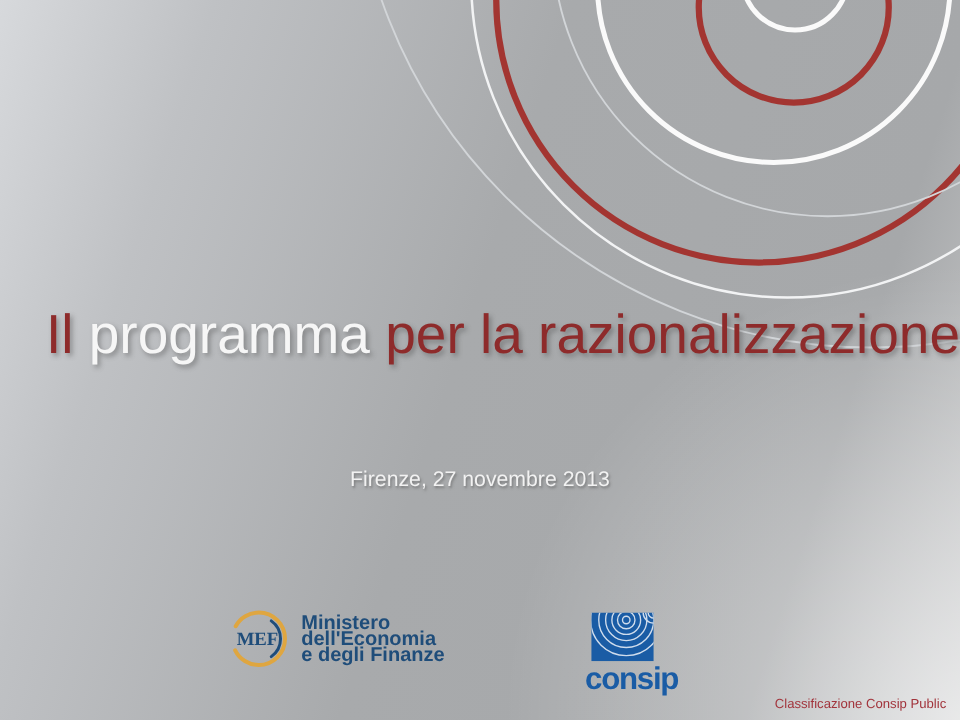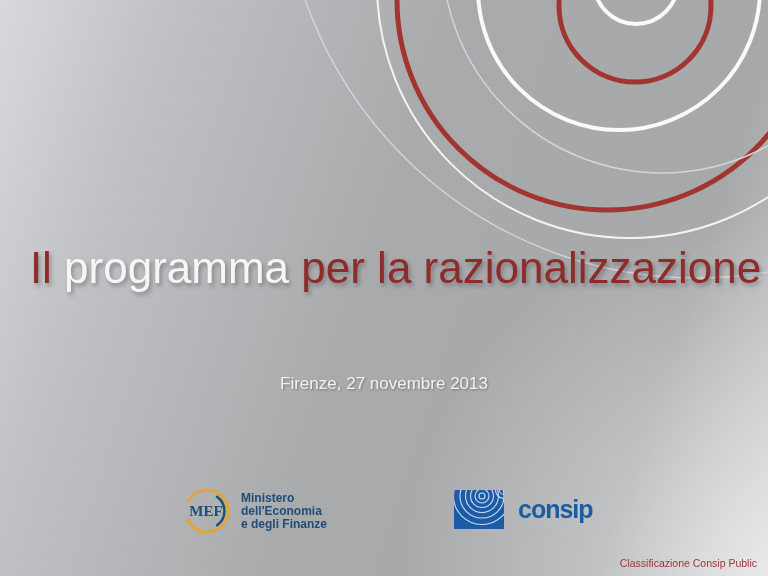--- a/index.html
+++ b/index.html
@@ -22,21 +22,21 @@
   }
   .circle-white-thick { fill: none; stroke: #fafafa; stroke-width: 4px; }
   .circle-red-thick   { fill: none; stroke: var(--circle-red, #a33531); stroke-width: 5px; }
   .circle-thin-light  { fill: none; stroke: #d2d5d8; stroke-width: 1.5px; }
   .circle-white-mid   { fill: none; stroke: #f2f3f4; stroke-width: 2px; }
 
   .title {
     position: absolute;
     top: 240px; left: 0; right: 0;
     margin: 0;
-    text-align: center;
+    text-align: right;
     font-size: 44px;
     font-weight: 400;
     line-height: 55px;
     letter-spacing: 0px;
     text-shadow: 2px 3px 4px rgba(70,70,70,0.45);
     padding-left: 23px;
   }
   .seg-red   { color: var(--title-red, #8e2b2b); }
   .seg-white { color: var(--title-white, #f6f6f6); }
 
@@ -55,28 +55,28 @@
     height: 54px;
   }
   .mef-logo {
     position: absolute;
     left: 182px; top: 0;
     display: flex; align-items: center;
   }
   .mef-text {
     margin-left: 9px;
     color: var(--mef-blue, #1f4d7a);
-    font-size: 12px;
+    font-size: 16px;
     font-weight: 700;
     line-height: 13px;
   }
   .consip-logo {
     position: absolute;
     left: 454px; top: 4px;
-    display: flex; align-items: center;
+    display: flex; align-items: center; flex-direction: column;
   }
   .consip-wordmark {
     margin-left: 14px;
     color: var(--consip-blue, #1a5ca5);
     font-size: 25px;
     font-weight: 700;
     letter-spacing: -1px;
   }
 
   .classification {

